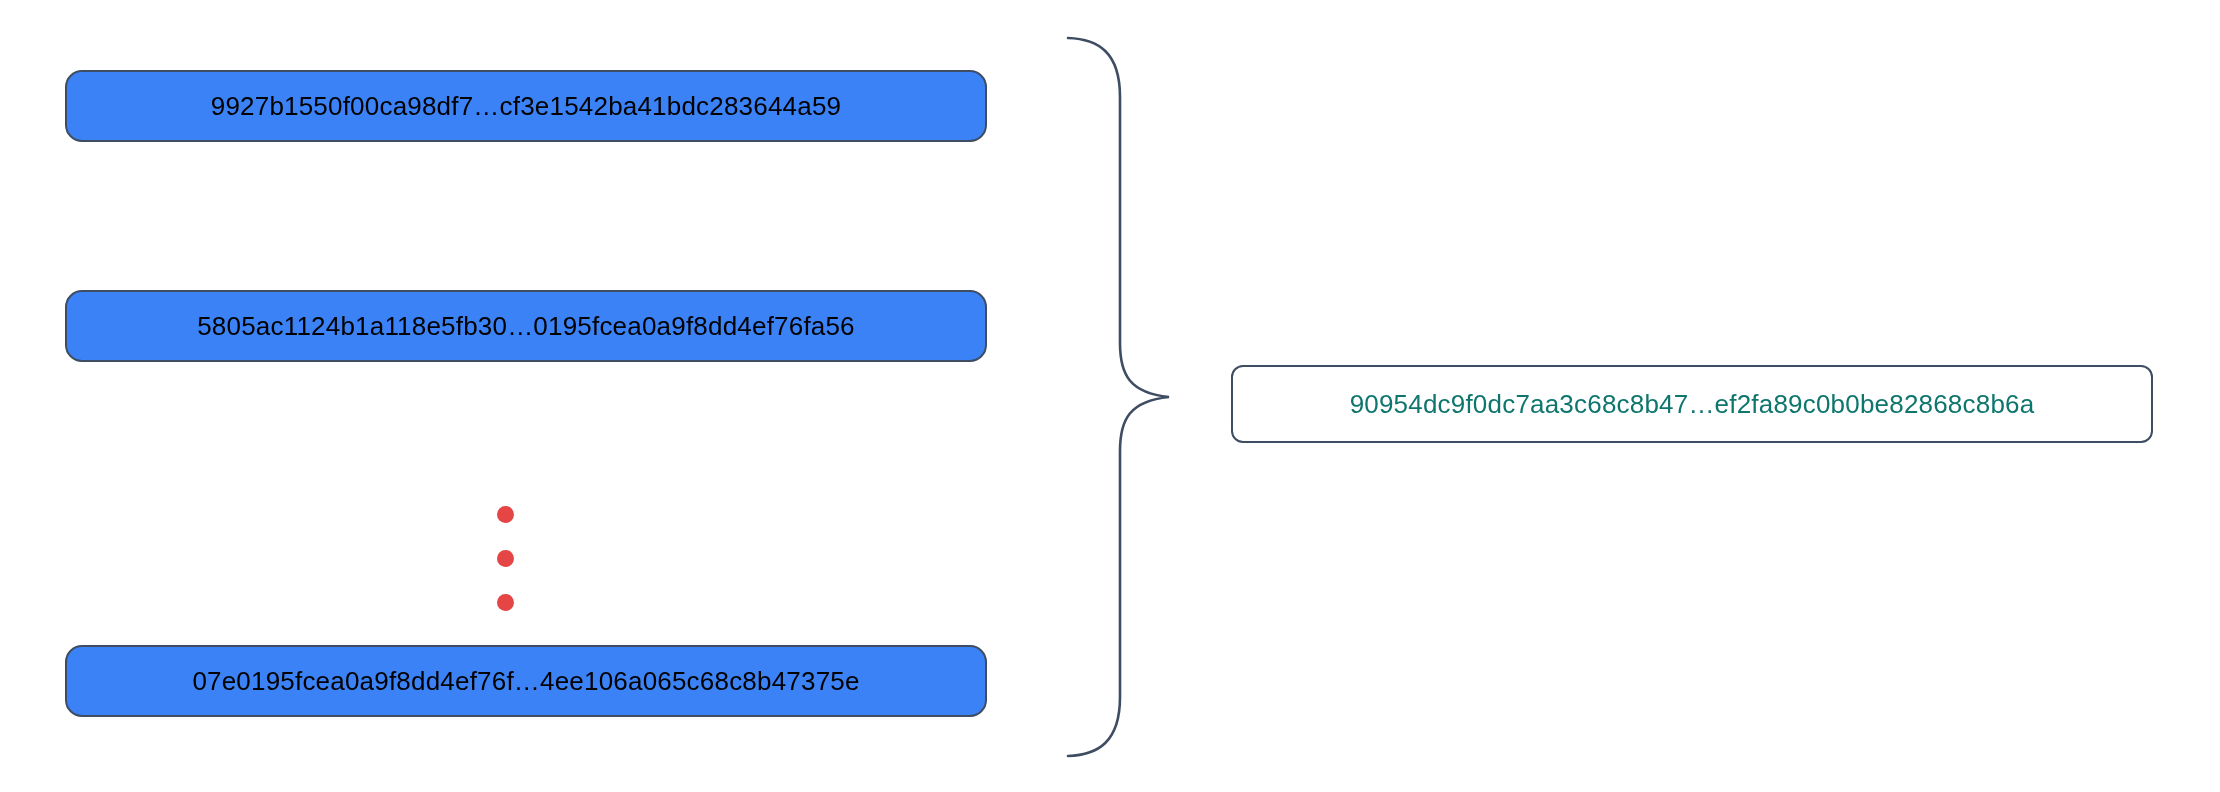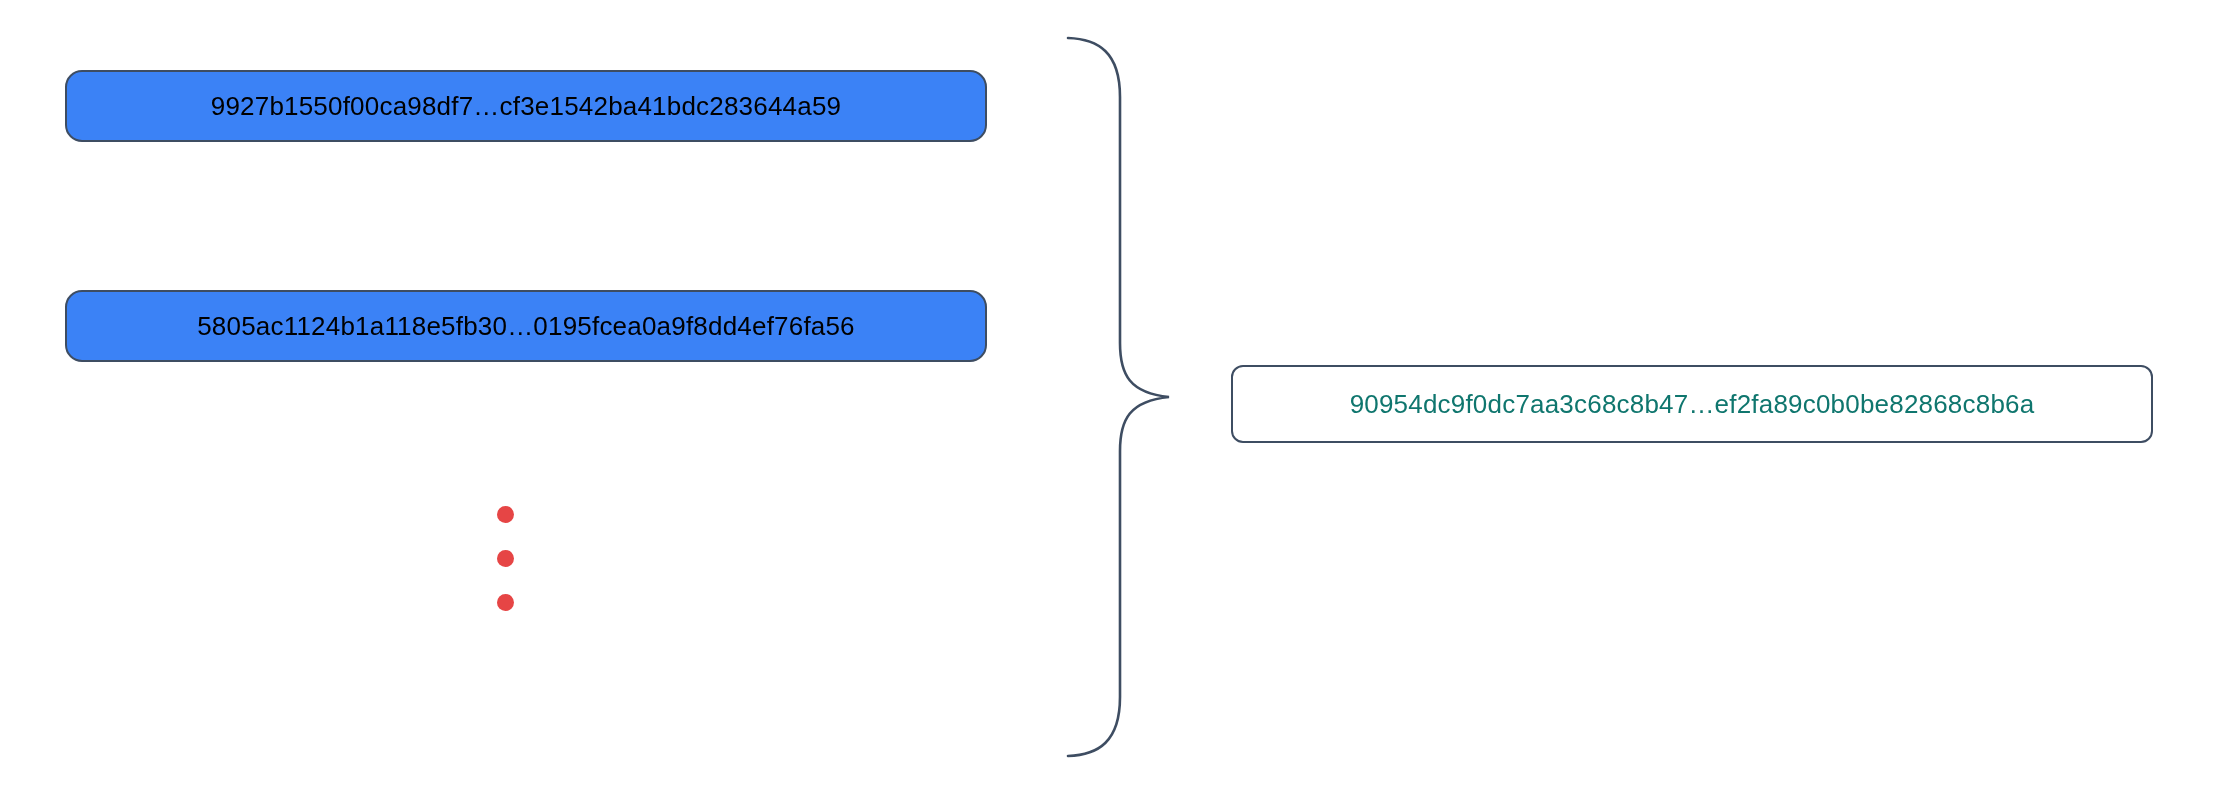--- a/index.html
+++ b/index.html
@@ -91,20 +91,23 @@
 
   <div class="hash-box b3">
     <span>5805ac1124b1a118e5fb30…0195fcea0a9f8dd4ef76fa56</span>
   </div>
 
 
   <div class="dot d1"></div>
   <div class="dot d2"></div>
   <div class="dot d3"></div>
 
+  <div class="hash-box b5">
+    <span>07e0195fcea0a9f8dd4ef76f…4ee106a065c68c8b47375e</span>
+  </div>
 
   <svg class="brace-svg" viewBox="0 0 140 745" xmlns="http://www.w3.org/2000/svg">
     <path class="brace-path" d="M 18 13
              C 48 14, 70 27, 70 72
              L 70 318
              C 70 350, 80 368, 119 372
              C 80 376, 70 394, 70 426
              L 70 672
              C 70 717, 48 730, 18 731"></path>
   </svg>

